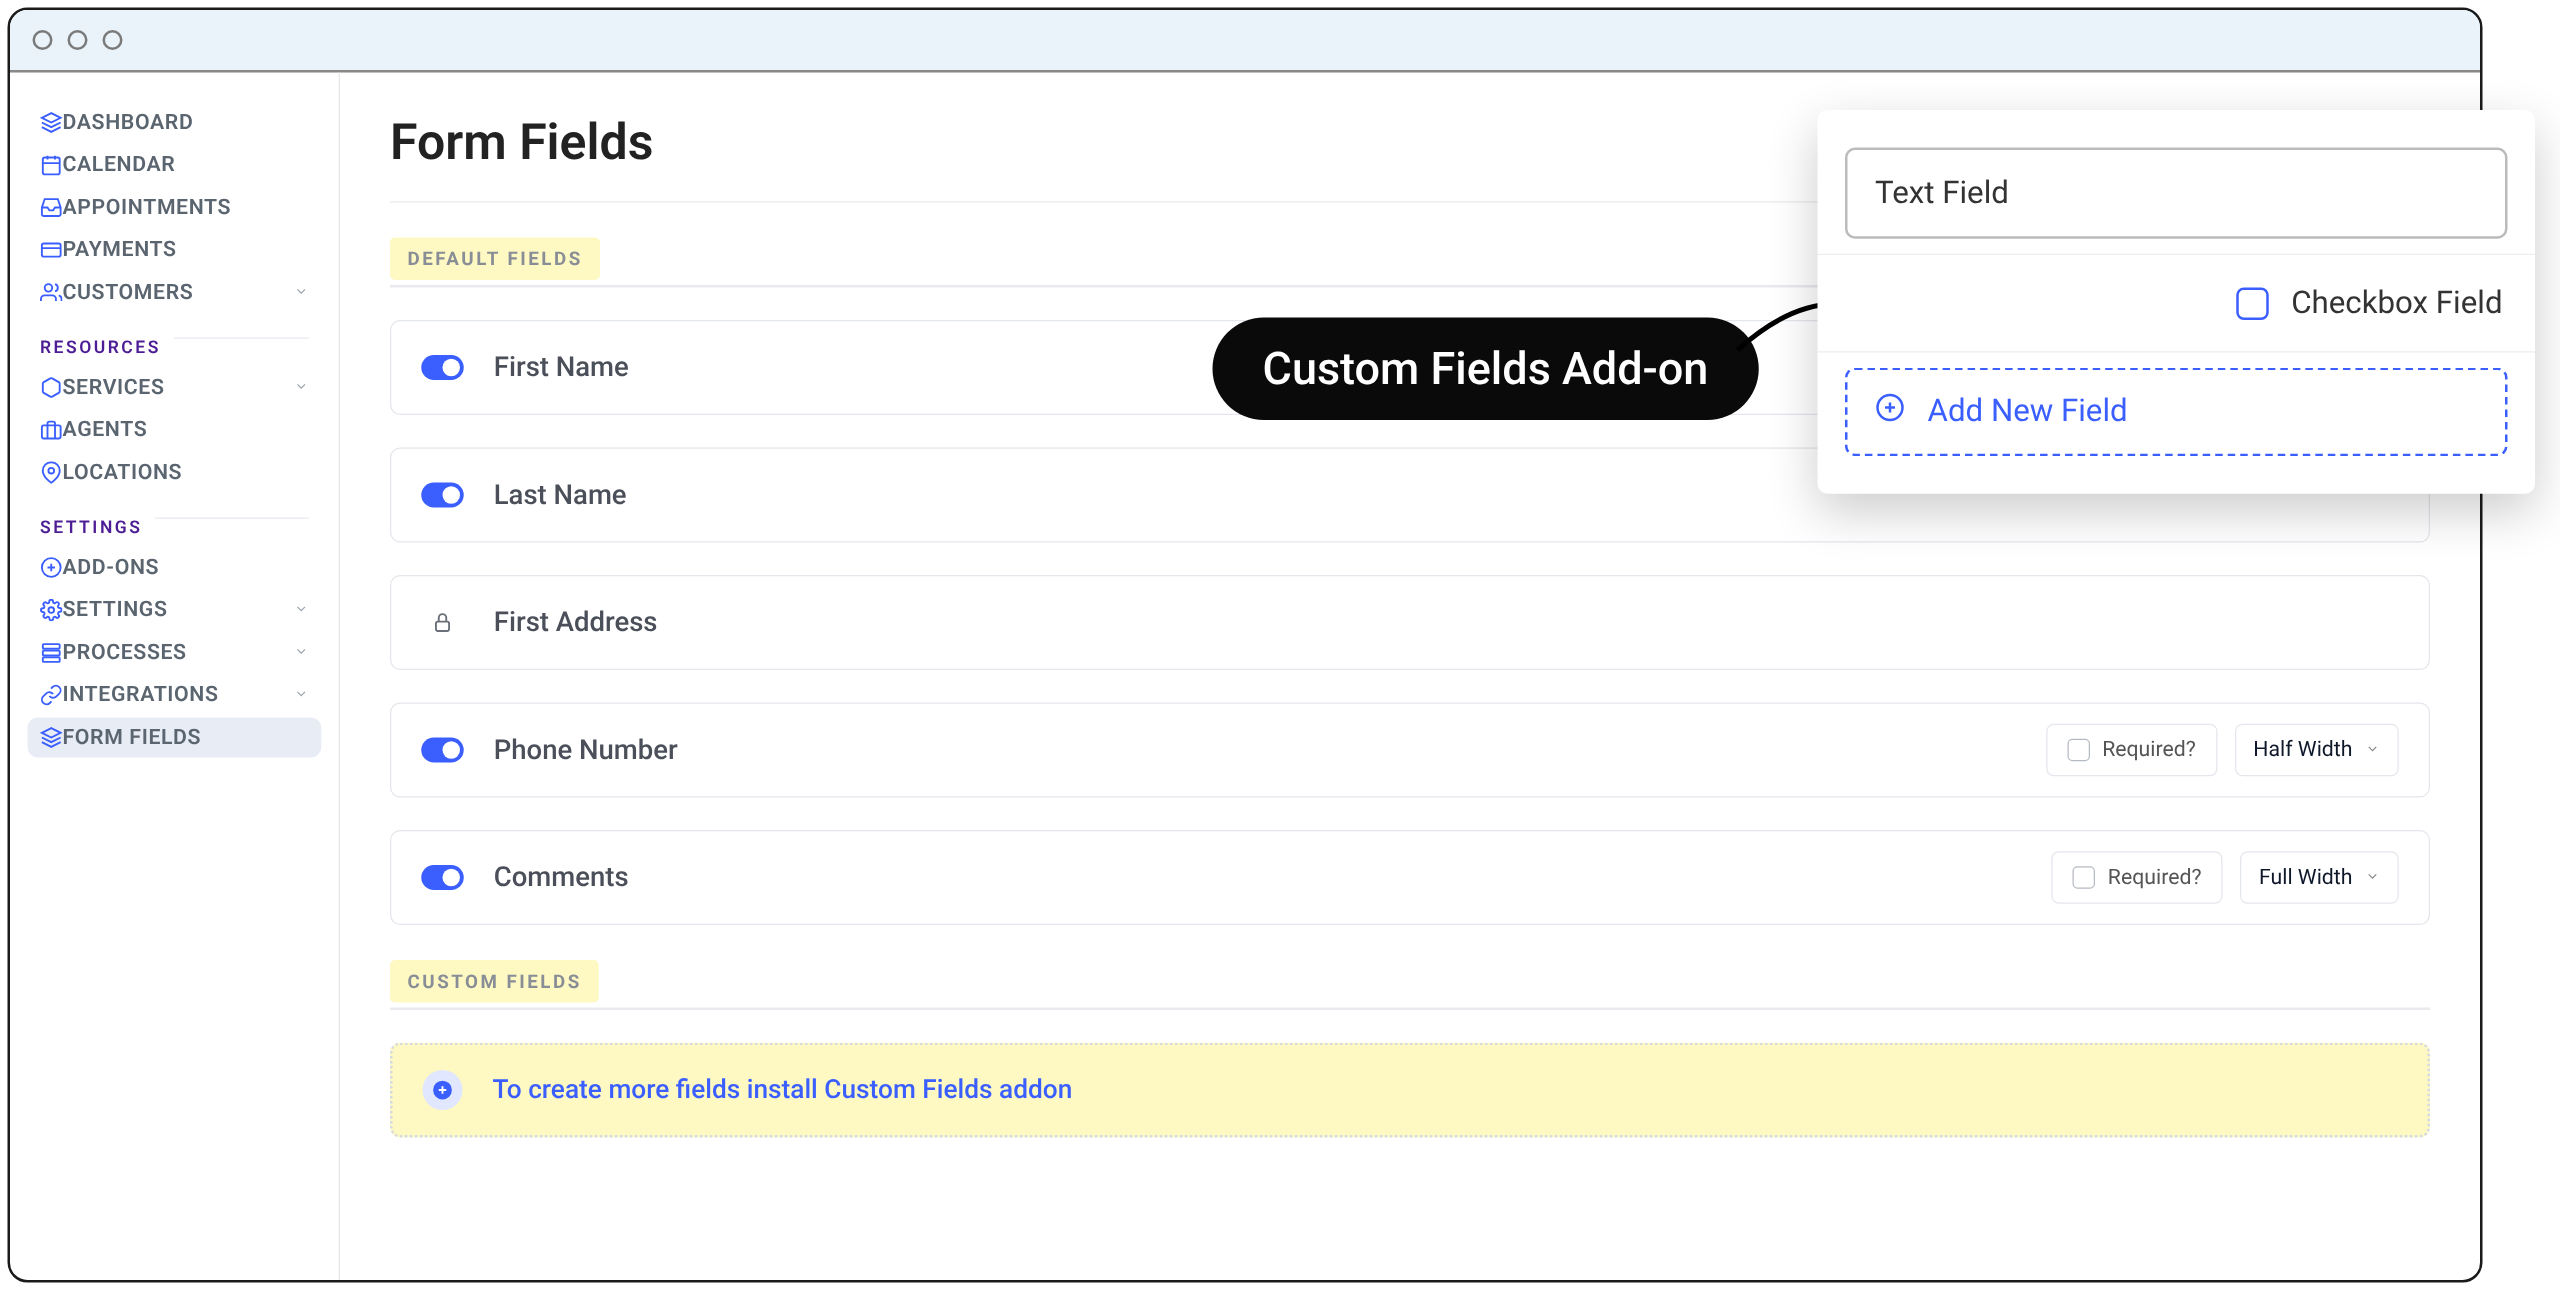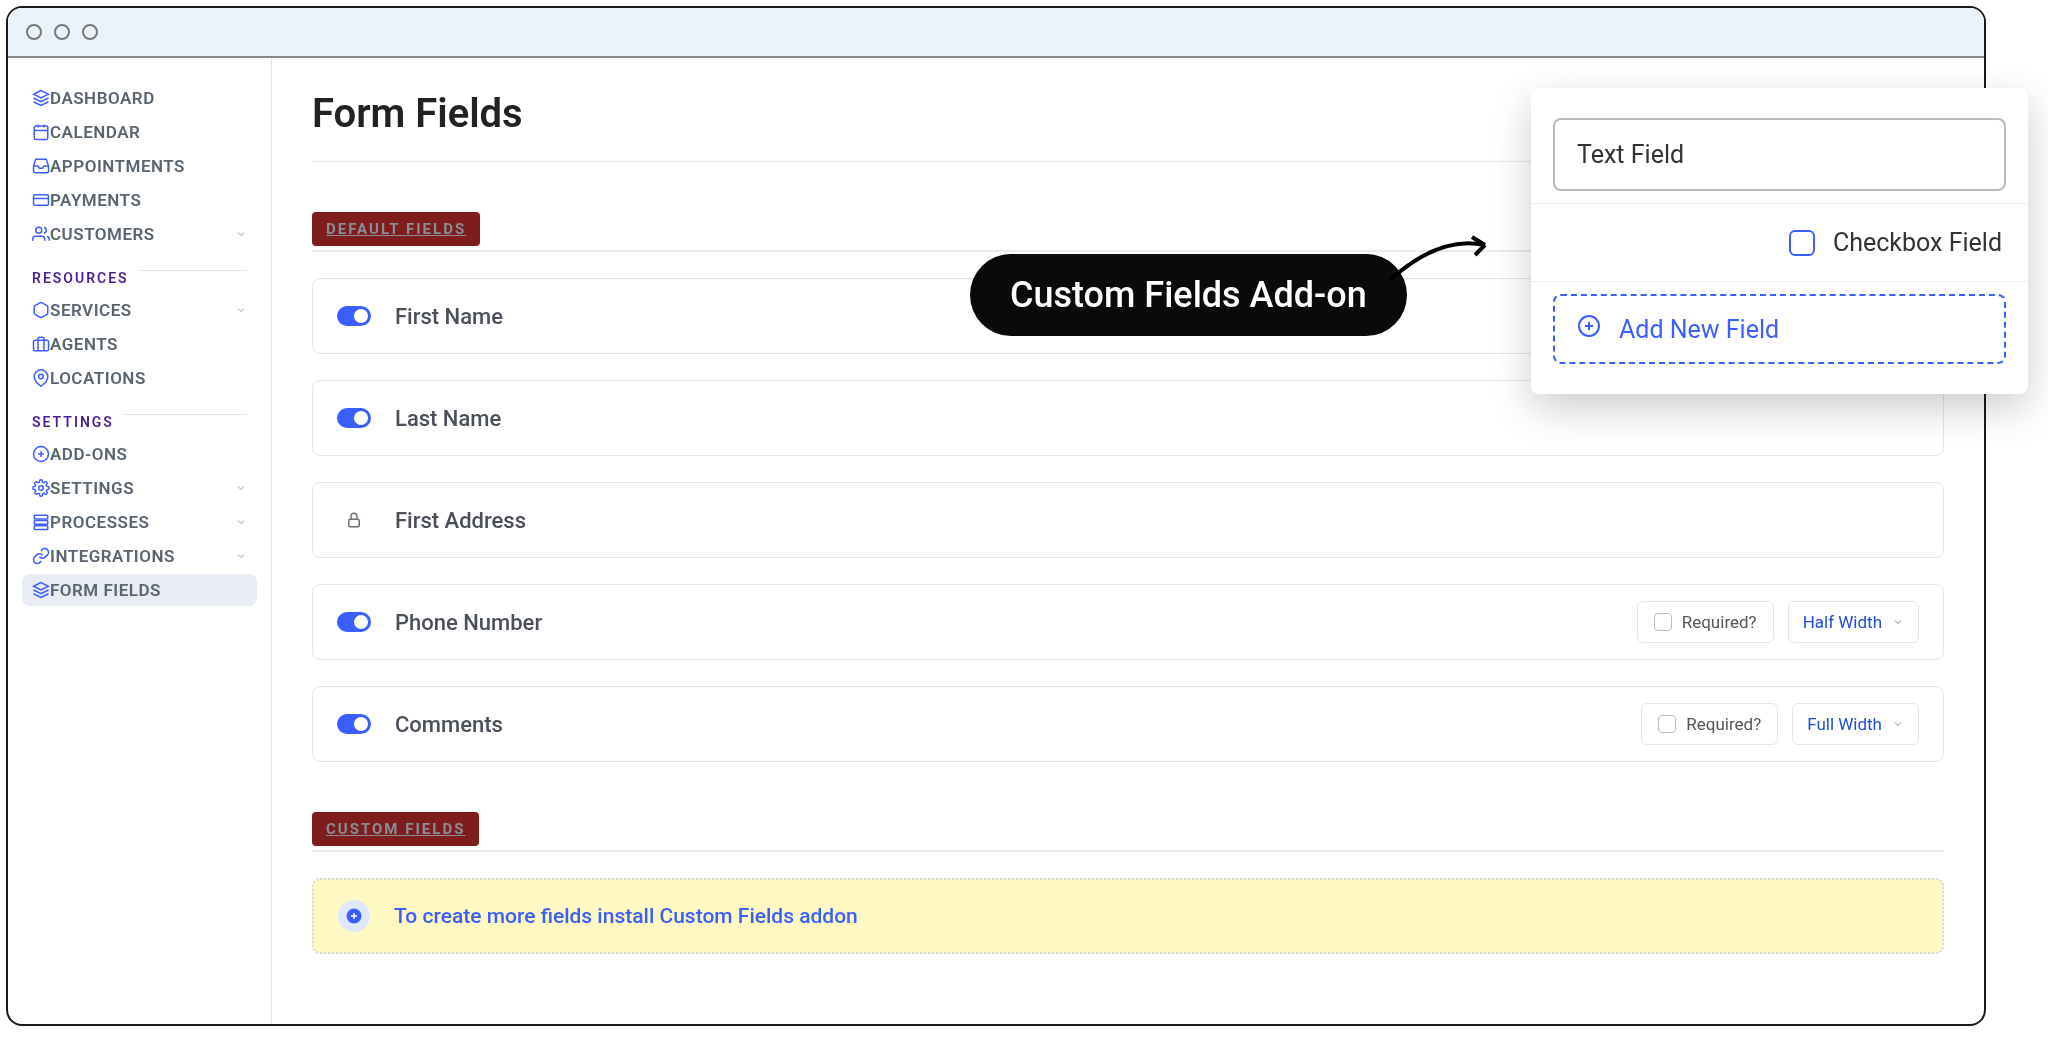--- a/index.html
+++ b/index.html
@@ -102,29 +102,28 @@
     }
     .page-title {
       font-size: 40px;
       font-weight: 600;
       color: #222;
       padding: 32px 0 24px 0;
       border-bottom: 1px solid #eaeaea;
     }
     .section-badge {
       display: inline-block;
-      background: #7f1d1d;
+      background: #fef9c3;
       color: #888d96;
       font-size: 15px;
       font-weight: 700;
       letter-spacing: 2px;
       padding: 8px 14px;
-      margin-top: 50px;
+      margin-top: 28px;
       border-radius: 4px;
-      text-decoration: underline;
     }
     .section-divider {
       height: 2px;
       background: #e8eaed;
       margin-top: 4px;
     }
     .field-row {
       border: 1px solid #e3e6eb;
       border-radius: 8px;
       background: #fff;
@@ -183,21 +182,21 @@
       width: 18px;
       height: 18px;
       border: 1.5px solid #b5bac2;
       border-radius: 4px;
     }
     .select-box {
       border: 1px solid #e3e6eb;
       border-radius: 6px;
       padding: 10px 14px;
       font-size: 17px;
-      color: #1d4ed8;
+      color: #0f172a;
       display: flex;
       align-items: center;
       gap: 10px;
     }
     .select-box .chev2 {
       color: #888;
     }
     .custom-row {
       border: 2px dotted #d5d9e0;
       border-radius: 8px;
@@ -222,21 +221,21 @@
     .custom-link {
       color: #3b5fff;
       font-size: 21px;
       font-weight: 500;
     }
     
     .popover {
       position: absolute;
       top: 88px;
       right: 20px;
-      width: 497px;
+      width: 574px;
       background: #fff;
       border-radius: 8px;
       box-shadow: 0 14px 40px rgba(0,0,0,0.20);
       padding: 18px 0;
     }
     .popover-row {
       padding: 12px 22px;
       border-bottom: 1px solid #ededed;
     }
     .popover-row:last-child {

